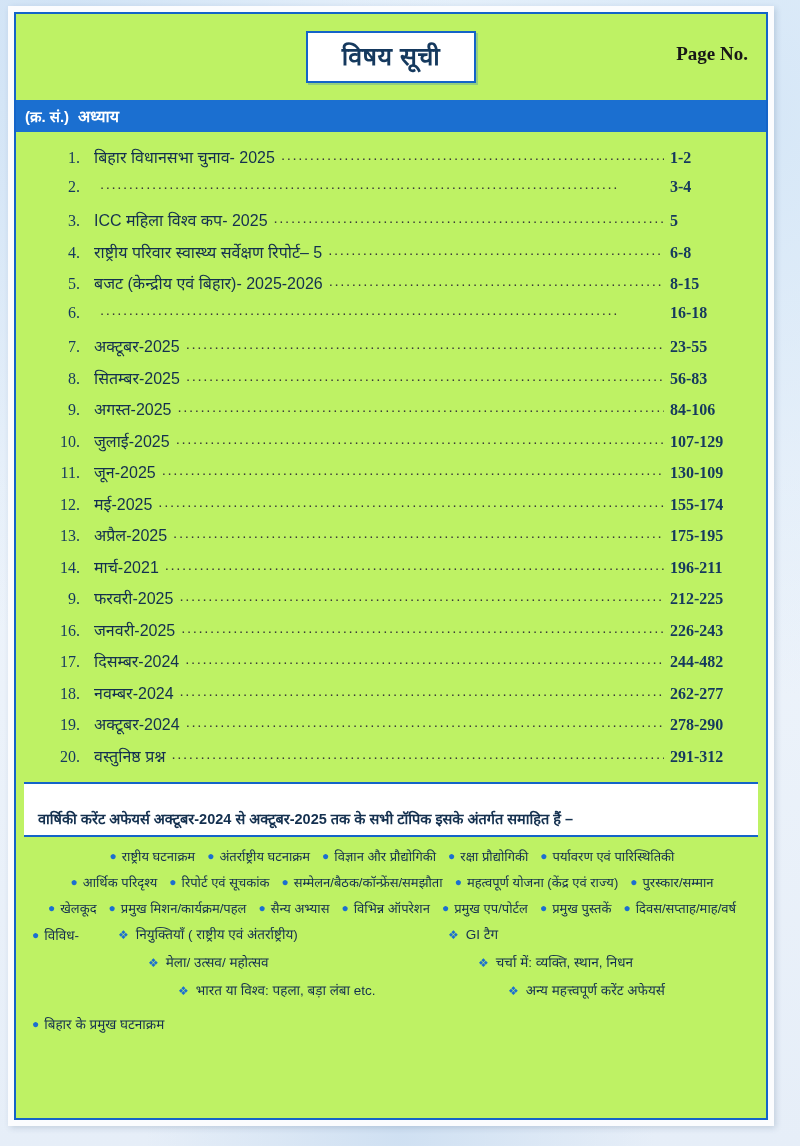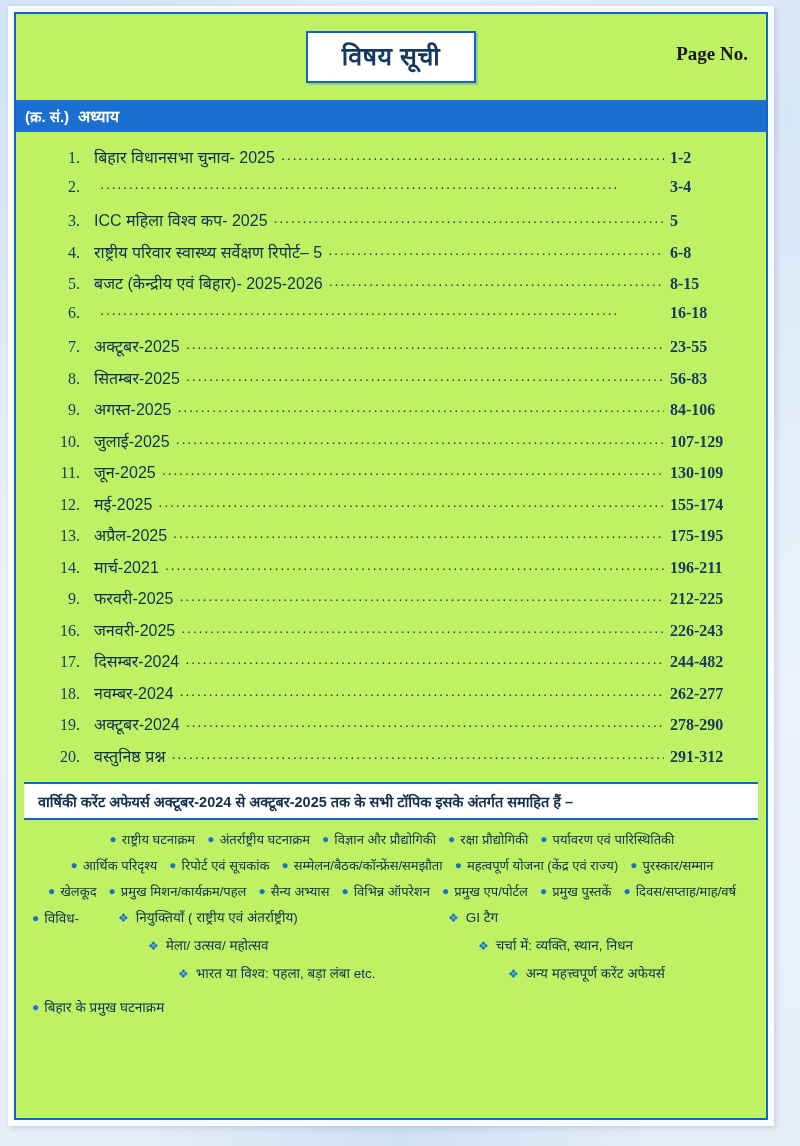--- a/index.html
+++ b/index.html
@@ -138,21 +138,21 @@
     color: #15395e;
     font-weight: 600;
   }
 
   
   .notice {
     margin: 6px 8px 0 8px;
     border-top: 2px solid #1464c8;
     border-bottom: 2px solid #1464c8;
     background: #ffffff;
-    padding: 7px 10px 7px 14px;
+    padding: 24px 10px 7px 14px;
     font-size: 14.5px;
     color: #14304f;
     font-weight: 700;
   }
   .tags {
     padding: 6px 12px 0 14px;
   }
   .tag-line {
     display: flex;
     flex-wrap: nowrap;

